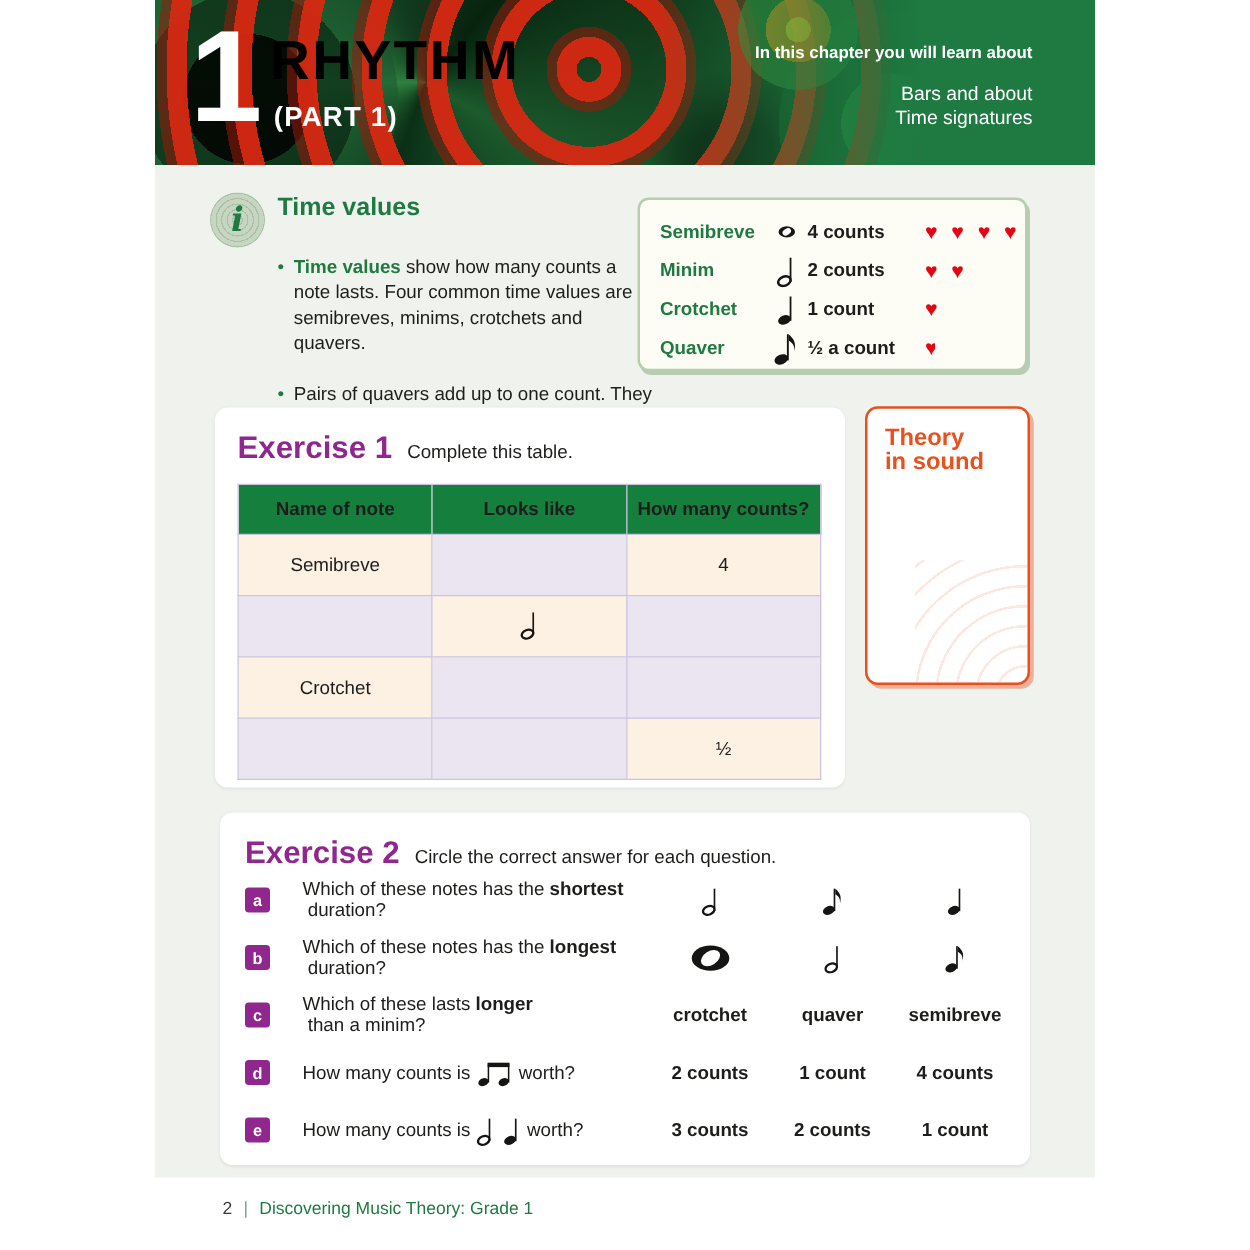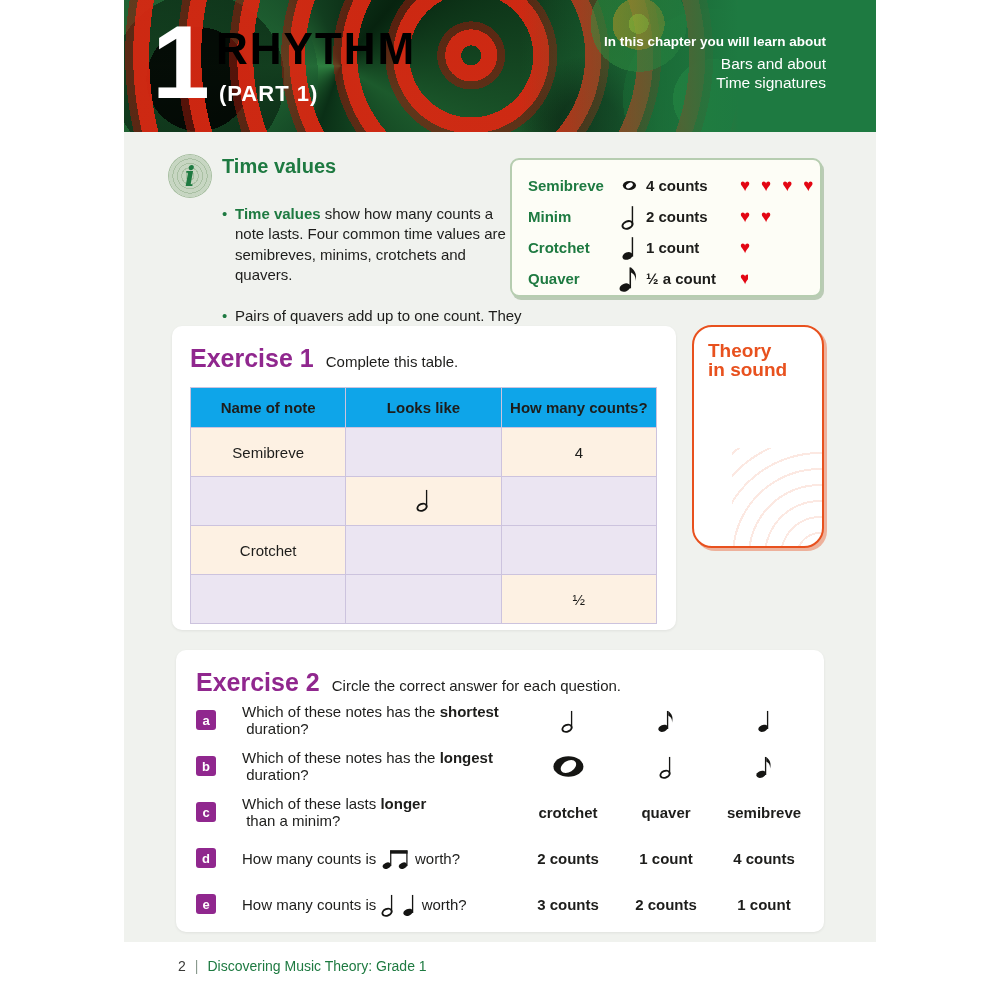--- a/index.html
+++ b/index.html
@@ -21,21 +21,21 @@
       radial-gradient(circle at 95% 75%, rgba(40,140,60,.9) 0 40px, rgba(20,90,40,.6) 40px 90px, transparent 90px),
       radial-gradient(circle at 75% 95%, rgba(10,30,15,.85) 0 30px, transparent 70px),
       conic-gradient(from 40deg at 35% 50%, #07230f, #1c5a2c 80deg, #0a2f16 160deg, #2e8040 230deg, #123d1f 300deg, #07230f);
   }
   .artwork-fade{position:absolute;left:0;top:0;height:100%;width:640px;
     background:linear-gradient(to right, rgba(30,122,65,0) 62%, var(--green) 96%);}
   .chapter-number{position:absolute;left:28px;top:8px;font-size:104px;font-weight:bold;color:#fff;line-height:1.05;}
   .banner-title{position:absolute;left:92px;top:24px;font-size:44px;font-weight:bold;color:#000000;letter-spacing:2px;}
   .banner-subtitle{position:absolute;left:95px;top:81px;font-size:22px;font-weight:bold;color:#fff;letter-spacing:1px;}
   .learn{position:absolute;right:50px;top:34px;text-align:right;color:#fff;}
-  .learn-intro{font-size:13.5px;font-weight:bold;margin-bottom:6px;}
+  .learn-intro{font-size:13.5px;font-weight:bold;margin-bottom:18px;}
   .learn-item{font-size:15.5px;line-height:1.22;}
 
   
   .content{position:relative;height:810px;background:var(--pale);}
 
   .info-icon{position:absolute;left:44px;top:22px;width:44px;height:44px;border-radius:50%;
     background:repeating-radial-gradient(circle at 50% 50%, #c7d6c2 0 3.4px, #a9c0a3 3.4px 4.4px);
     display:flex;align-items:center;justify-content:center;}
   .info-icon span{font-family:"DejaVu Serif",serif;font-style:italic;font-weight:bold;font-size:27px;color:var(--green);}
   .tv-heading{position:absolute;left:98px;top:23px;font-size:20px;font-weight:bold;color:var(--green);}
@@ -61,28 +61,28 @@
   
   .card{position:absolute;background:#fff;border-radius:10px;box-shadow:0 1px 3px rgba(0,0,0,.07);}
   .ex-head{display:flex;align-items:baseline;gap:12px;}
   .ex-title{font-size:25px;font-weight:bold;color:var(--purple);}
   .ex-instruction{font-size:15px;}
 
   
   .ex1{left:48px;top:194px;width:504px;height:304px;padding:18px 18px 0 18px;}
   .ex1 table{border-collapse:collapse;width:467px;margin-top:14px;}
   .ex1 td{border:1px solid var(--tborder);text-align:center;vertical-align:middle;font-size:15px;}
-  .ex1 tr.hdr td{height:40px;font-weight:bold;background:#0ea5e9;}
+  .ex1 tr.hdr td{height:40px;font-weight:bold;background:#15803d;}
   .ex1 tr.body td{height:49px;width:33.33%;}
   td.given{background:var(--cream);}
   td.blank{background:var(--lavender);}
 
   
   .theory{left:568px;top:193px;width:132px;height:223px;background:#fff;border:2px solid var(--orange);
-    border-radius:20px;box-shadow:3px 3px 0 rgba(232,81,30,.4);padding:14px 12px 0 14px;position:absolute;overflow:hidden;}
+    border-radius:10px;box-shadow:3px 3px 0 rgba(232,81,30,.4);padding:14px 12px 0 14px;position:absolute;overflow:hidden;}
   .theory::after{content:"";position:absolute;right:-20px;bottom:-22px;width:110px;height:120px;opacity:.13;
     background:repeating-radial-gradient(circle at 80% 90%, transparent 0 6px, var(--orange) 6px 8px, transparent 8px 16px);}
   .theory-title{font-size:19px;font-weight:bold;color:var(--orange);line-height:1.0;margin-bottom:9px;}
   .theory-body{font-size:13.5px;line-height:1.32;position:relative;z-index:1;}
 
   
   .ex2{left:52px;top:518px;width:648px;height:282px;padding:18px 0 0 20px;}
   .q-row{display:flex;align-items:center;height:46px;margin-top:0px;}
   .q-row:first-of-type{margin-top:10px;}
   .q-badge{width:20px;height:20px;border-radius:3px;background:var(--purple);color:#fff;font-size:13px;font-weight:bold;

